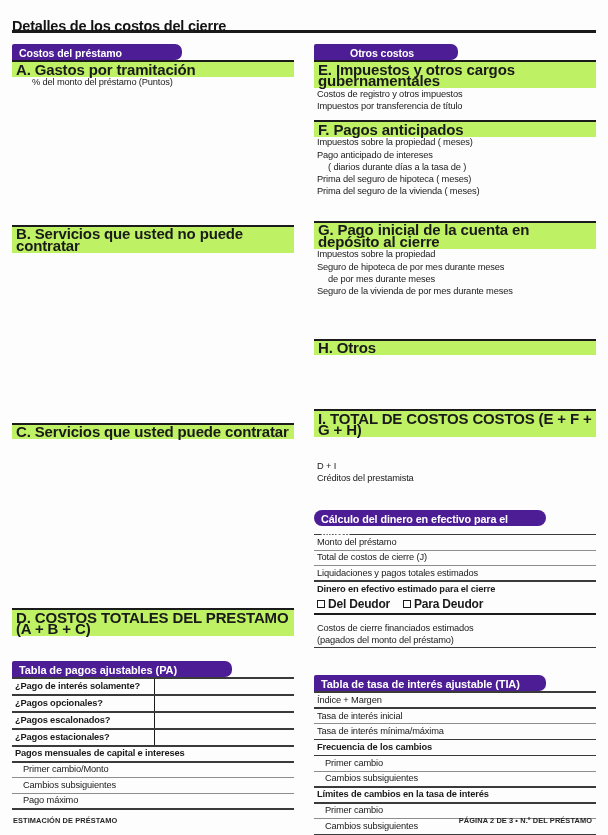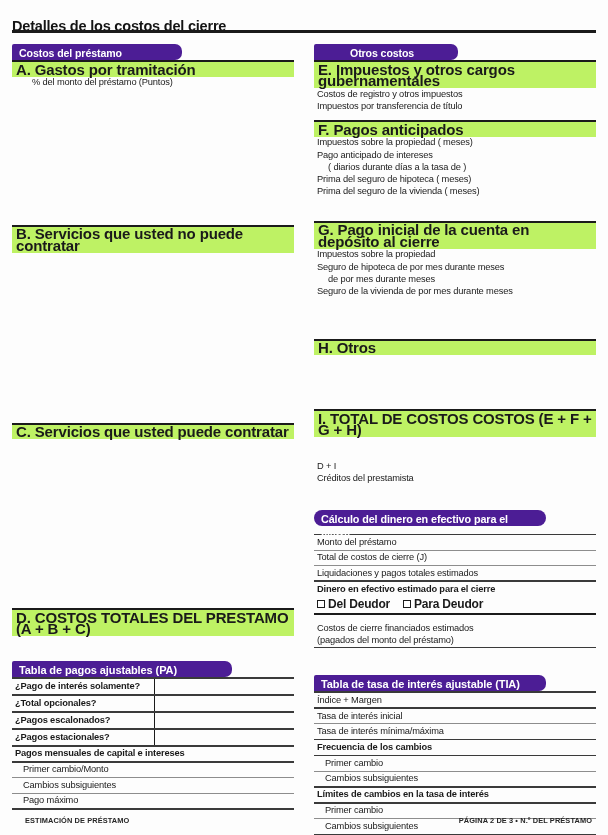--- a/index.html
+++ b/index.html
@@ -139,21 +139,21 @@
     border-right: 1.6px solid #1b1b1b;
   }
   .pa-a {
     flex: 1;
     padding: 2px 3px 2px 4px;
   }
 
   
   .footer-left {
     position: absolute;
-    left: 25px;
+    left: 13px;
     top: 816px;
     font-size: 7.4px;
     font-weight: bold;
     letter-spacing: 0.1px;
     color: #262626;
   }
   .footer-right {
     position: absolute;
     right: 16px;
     top: 816px;
@@ -199,21 +199,21 @@
       <div class="blk-tab" style="width:220px;font-size:11px;">Tabla de pagos ajustables (PA)</div>
     </div>
 
     <div class="rule-med"></div>
     <div class="pa-row">
       <div class="pa-q">¿Pago de interés solamente?</div>
       <div class="pa-a"></div>
     </div>
     <div class="rule-med"></div>
     <div class="pa-row">
-      <div class="pa-q">¿Total opcionales?</div>
+      <div class="pa-q">¿Pagos opcionales?</div>
       <div class="pa-a"></div>
     </div>
     <div class="rule-med"></div>
     <div class="pa-row">
       <div class="pa-q">¿Pagos escalonados?</div>
       <div class="pa-a"></div>
     </div>
     <div class="rule-med"></div>
     <div class="pa-row">
       <div class="pa-q">¿Pagos estacionales?</div>

